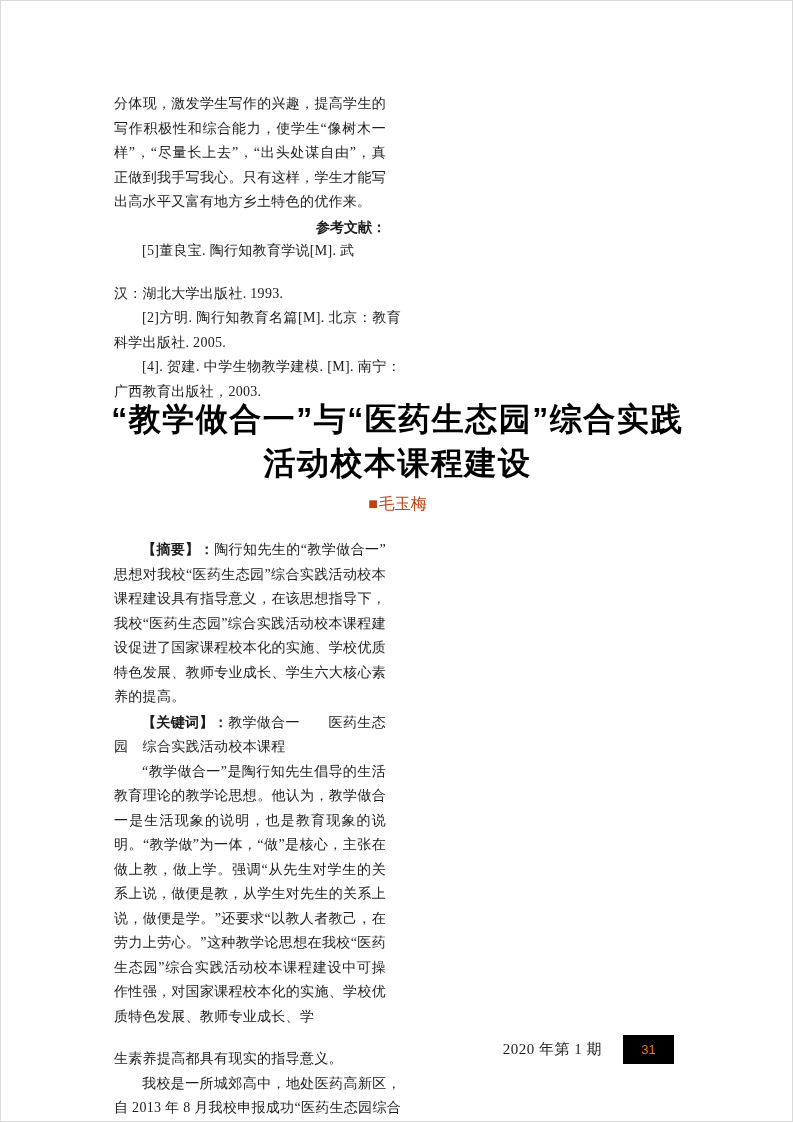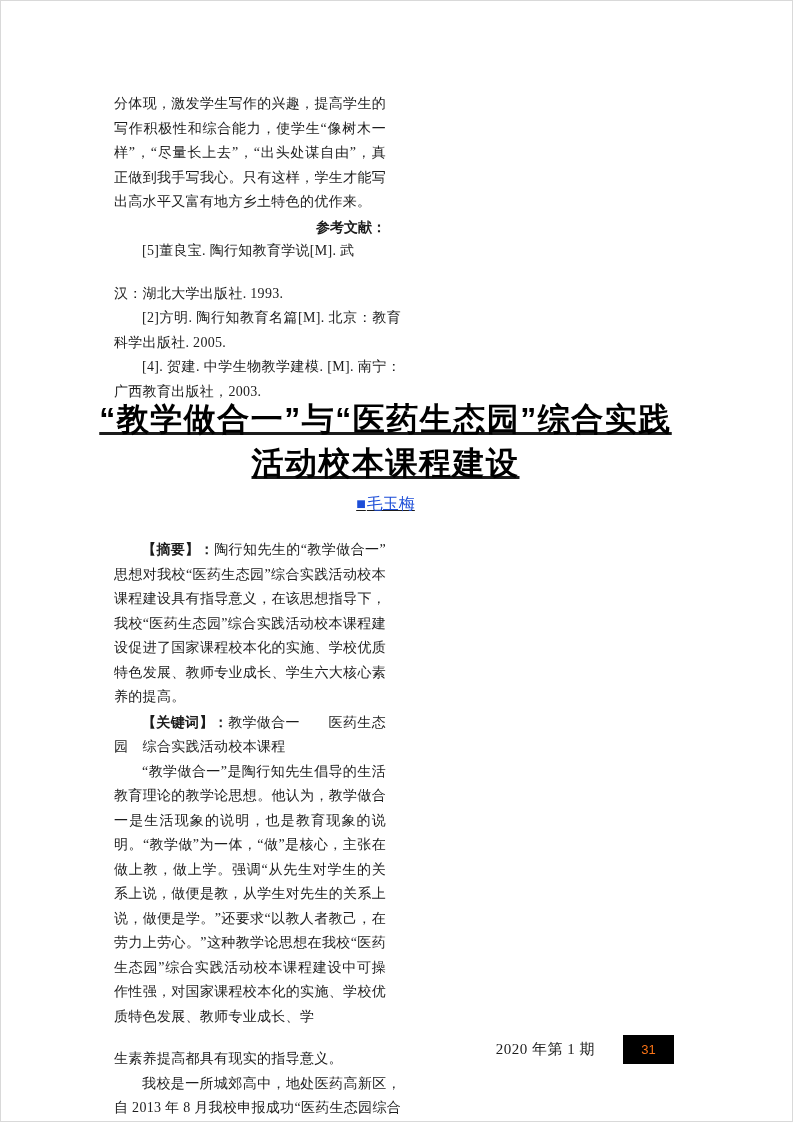--- a/index.html
+++ b/index.html
@@ -34,56 +34,55 @@
     font-weight:bold;
     text-align:right;
   }
   .label{
     font-family:"Liberation Sans","DejaVu Sans",sans-serif;
     font-weight:bold;
   }
   .top-section{top:91px;}
   .title-block{
     position:absolute;
-    left:44px;top:396px;width:681px;
+    left:56px;top:396px;width:681px;
     text-align:center;
-    text-decoration:underline;
   }
   .article-title{
     margin:0;
     font-family:"Liberation Sans","DejaVu Sans",sans-serif;
     font-weight:900;
     font-size:32px;
     line-height:44px;
     letter-spacing:1.5px;
     color:#000000;
   }
   .title-line{display:block;}
   .author-line{
     margin-top:8px;
     font-family:"Liberation Sans","DejaVu Sans",sans-serif;
     font-size:16px;
     line-height:22px;
-    color:#1d4ed8;
+    color:#c2410c;
   }
   .author-marker{margin-right:1px;}
   .main-section{top:536px;}
   .section-heading{
     margin:8px;
     font-size:15px;line-height:24.5px;
     text-indent:2em;
     text-align:justify;
     font-family:"Liberation Sans","DejaVu Sans",sans-serif;
     font-weight:bold;
     letter-spacing:0.3px;
   }
   .footer{
     position:absolute;
     top:1033px;right:118px;
-    display:flex;align-items:center;gap:28px;
+    display:flex;align-items:center;gap:21px;
     height:30px;
   }
   .issue{
     font-size:15px;
     letter-spacing:0.5px;
   }
   .page-num-box{
     display:flex;align-items:center;justify-content:center;
     width:51px;height:29px;
     background:#000000;color:#f97316;

